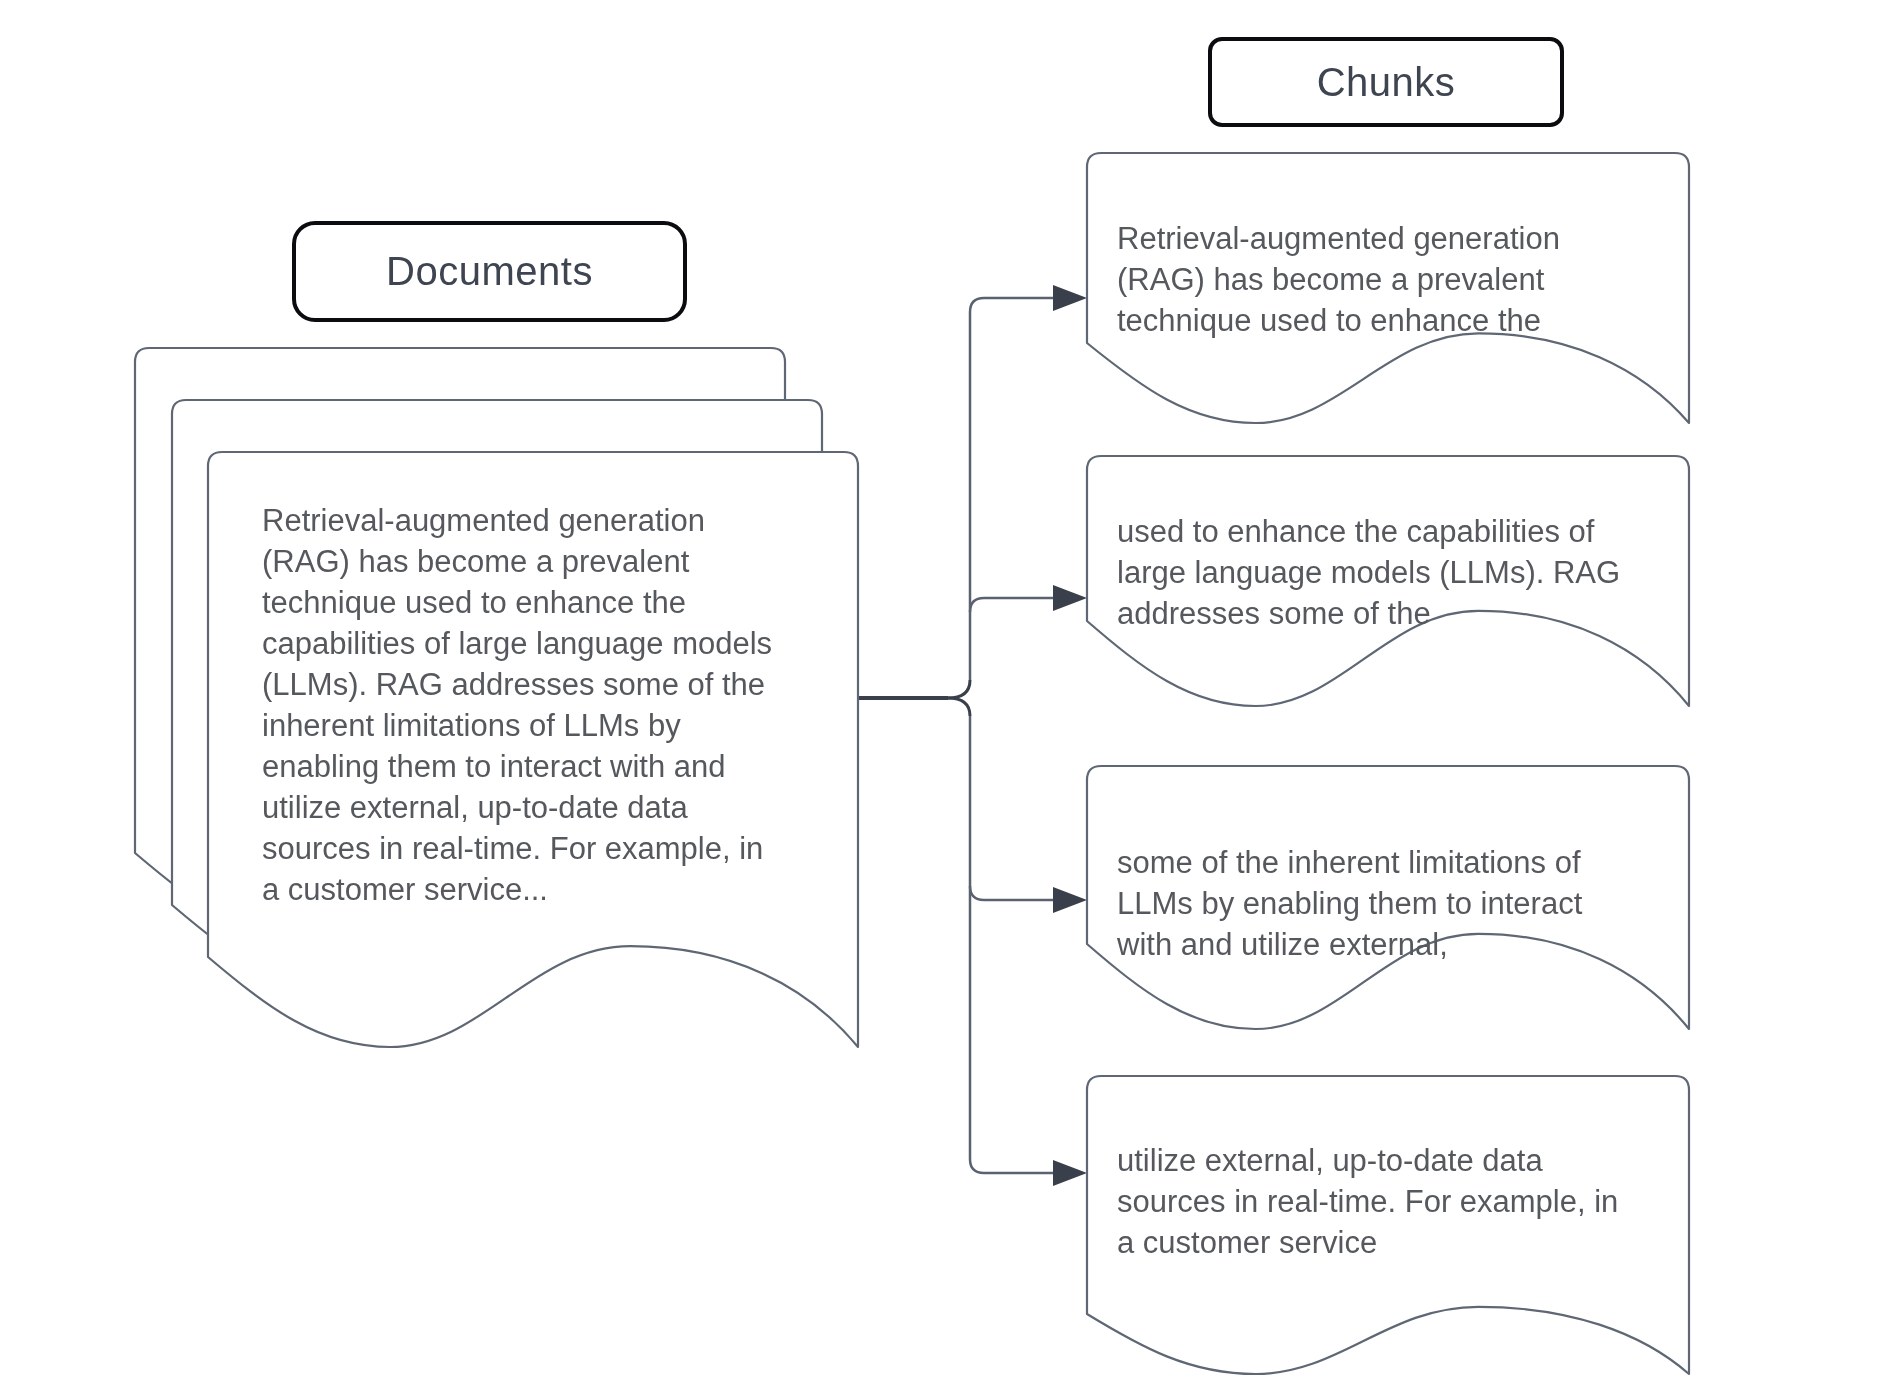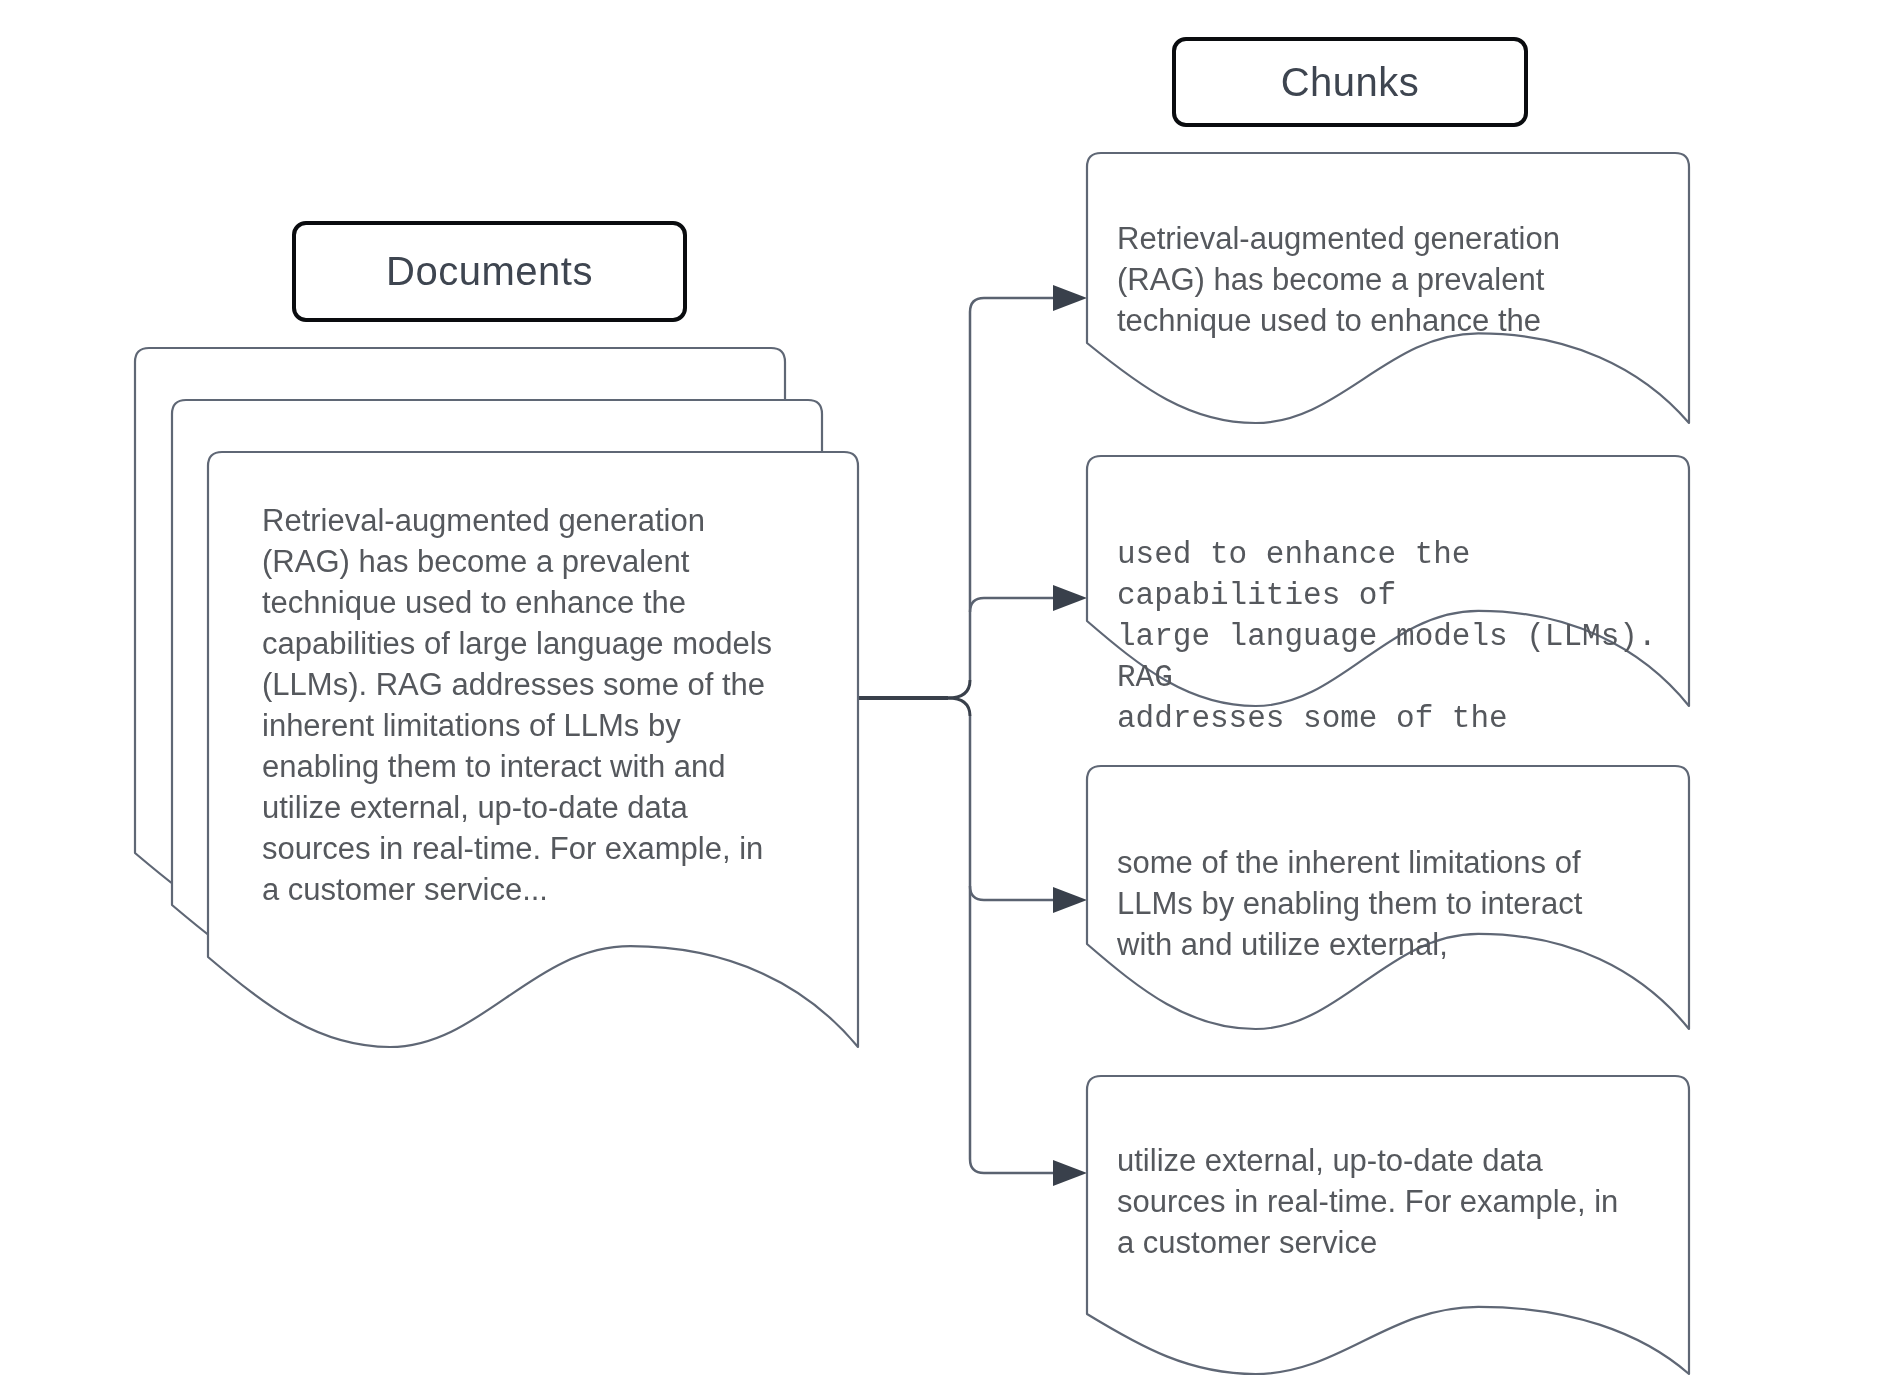--- a/index.html
+++ b/index.html
@@ -67,24 +67,24 @@
     <path class="conn" d="M 970 886 Q 970 900 984 900 L 1053 900"></path>
 
     <path class="conn" d="M 970 716 L 970 1159 Q 970 1173 984 1173 L 1053 1173"></path>
 
     <polygon class="arrowhead" points="1053,285 1087,298 1053,311"></polygon>
     <polygon class="arrowhead" points="1053,585 1087,598 1053,611"></polygon>
     <polygon class="arrowhead" points="1053,887 1087,900 1053,913"></polygon>
     <polygon class="arrowhead" points="1053,1160 1087,1173 1053,1186"></polygon>
   </svg>
 
-  <div class="label-box" style="left:292px;top:221px;width:387px;height:93px;">
+  <div class="label-box" style="left:292px;top:221px;width:387px;height:93px;border-radius:23px;">
     <span>Documents</span>
   </div>
-  <div class="label-box" style="left:1172px;top:37px;width:348px;height:82px;">
+  <div class="label-box" style="left:1208px;top:37px;width:348px;height:82px;">
     <span>Chunks</span>
   </div>
 
   <svg class="sheet" style="left:132px;top:345px;" width="656" height="601" viewBox="0 0 656 601">
     <path transform="translate(3,3)" d="M 0 505 L 0 14 Q 0 0 14 0 L 636 0 Q 650 0 650 14 L 650 595 C 598 532 520 494.2 422.5 494.2 C 325 494.2 273 595 182.00000000000003 595 C 110.50000000000001 595 58.5 554.5 0 505 Z"></path>
   </svg>
   <svg class="sheet" style="left:169px;top:397px;" width="656" height="601" viewBox="0 0 656 601">
     <path transform="translate(3,3)" d="M 0 505 L 0 14 Q 0 0 14 0 L 636 0 Q 650 0 650 14 L 650 595 C 598 532 520 494.2 422.5 494.2 C 325 494.2 273 595 182.00000000000003 595 C 110.50000000000001 595 58.5 554.5 0 505 Z"></path>
   </svg>
   <svg class="sheet" style="left:205px;top:449px;" width="656" height="601" viewBox="0 0 656 601">
@@ -110,21 +110,21 @@
   <svg class="chunk-shape" style="left:1084px;top:763px;" width="608" height="269" viewBox="0 0 608 269">
     <path transform="translate(3,3)" d="M 0 178 L 0 14 Q 0 0 14 0 L 588 0 Q 602 0 602 14 L 602 263 C 553.84 203.5 481.6 167.8 391.3 167.8 C 301 167.8 252.84 263 168.56 263 C 102.34 263 54.18 224.75 0 178 Z"></path>
   </svg>
   <svg class="chunk-shape" style="left:1084px;top:1073px;" width="608" height="304" viewBox="0 0 608 304">
     <path transform="translate(3,3)" d="M 0 238 L 0 14 Q 0 0 14 0 L 588 0 Q 602 0 602 14 L 602 298 C 553.84 256 481.6 230.8 391.3 230.8 C 301 230.8 252.84 298 168.56 298 C 102.34 298 54.18 271 0 238 Z"></path>
   </svg>
 
   <div class="flow-text" style="left:1117px;top:218px;width:545px;">Retrieval-augmented generation
 (RAG) has become a prevalent
 technique used to enhance the</div>
-  <div class="flow-text" style="left:1117px;top:534px;width:545px;font-family:Liberation Mono, monospace;">used to enhance the capabilities of
+  <div class="flow-text" style="left:1117px;top:511px;width:545px;">used to enhance the capabilities of
 large language models (LLMs). RAG
 addresses some of the</div>
   <div class="flow-text" style="left:1117px;top:823px;width:545px;margin-top:19px;">some of the inherent limitations of
 LLMs by enabling them to interact
 with and utilize external,</div>
   <div class="flow-text" style="left:1117px;top:1140px;width:545px;">utilize external, up-to-date data
 sources in real-time. For example, in
 a customer service</div>
 
 </div>

